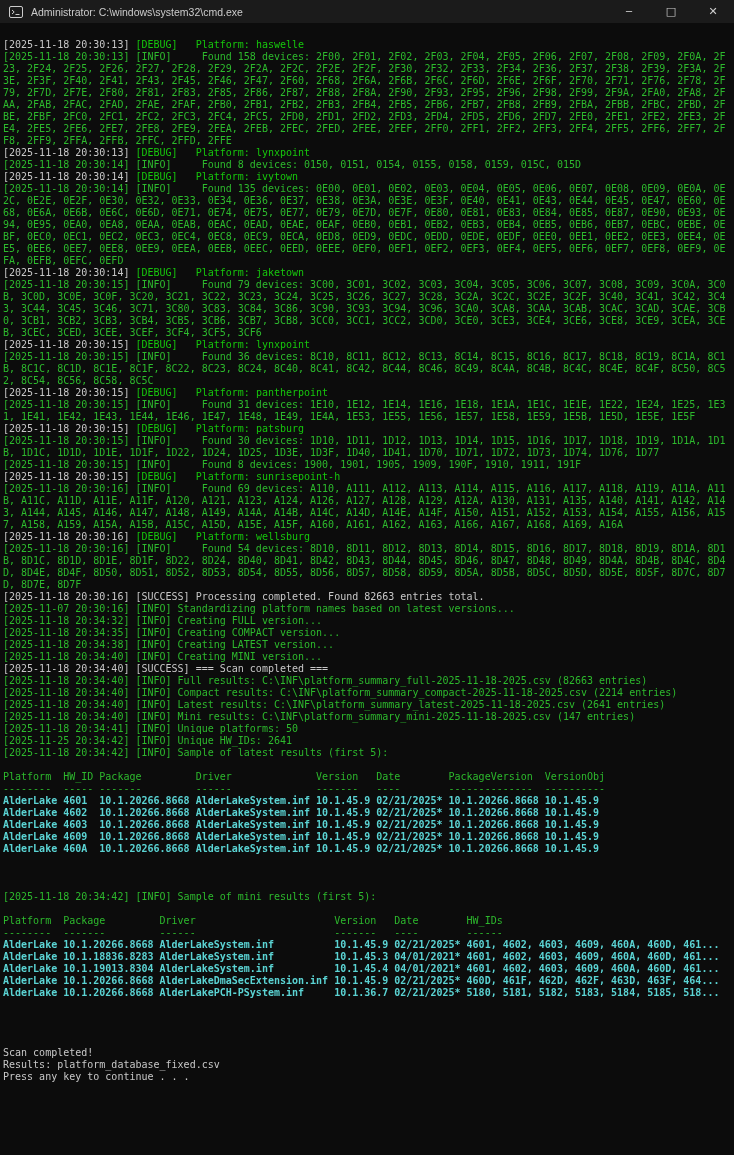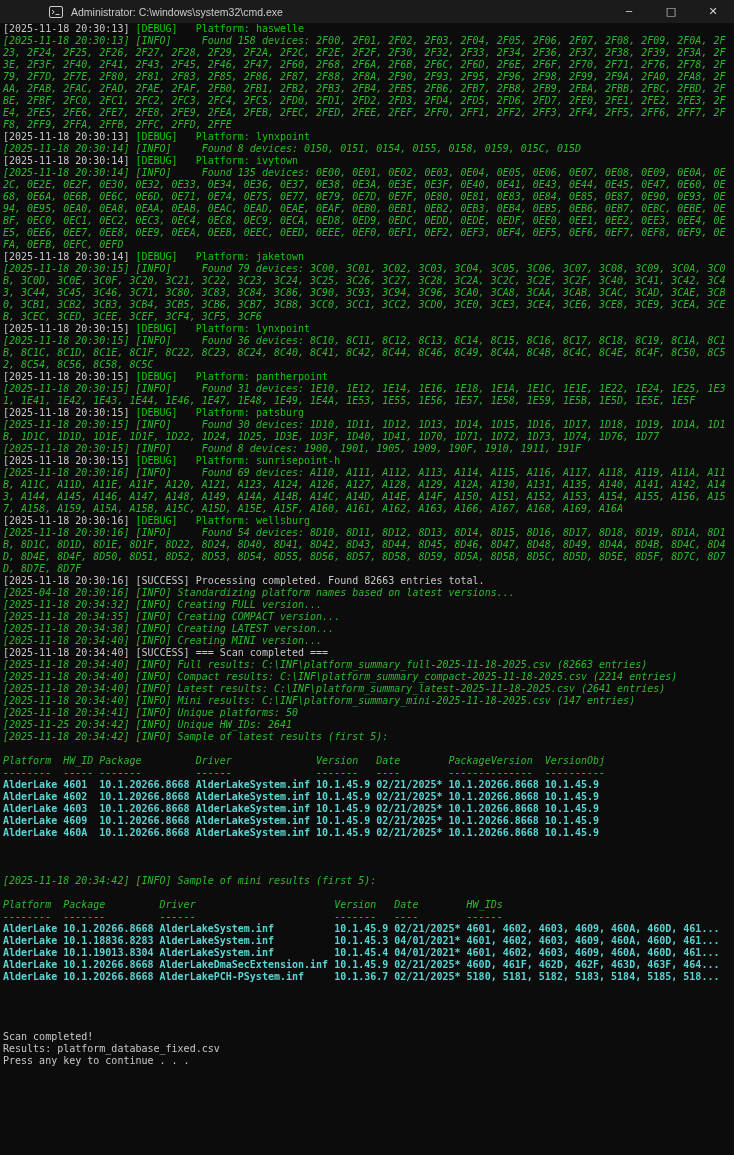--- a/index.html
+++ b/index.html
@@ -11,21 +11,21 @@
   }
   .window {
     width: 734px; height: 1155px;
     display: flex; flex-direction: column;
     background: var(--background, #0c0c0c);
   }
   .titlebar {
     flex: 0 0 23px;
     height: 23px;
     background: var(--titlebar, #1b1b1b);
-    display: flex; align-items: center; padding-left: 40px;
+    display: flex; align-items: center;
   }
   .app-icon {
     width: 14px; height: 12px;
     margin: 0 8px 0 9px;
     flex: 0 0 auto;
     display: flex; align-items: center;
   }
   .title {
     flex: 1 1 auto;
     color: var(--title_text, #cccccc);
@@ -37,26 +37,26 @@
     width: 42px; height: 100%;
     display: flex; align-items: center; justify-content: center;
     color: #cfcfcf;
     font: 10px "DejaVu Sans", sans-serif;
     cursor: default;
   }
   .ctrl.maxbtn { font-size: 11px; }
   .ctrl.closebtn { font-size: 11px; }
   .console {
     flex: 1 1 auto;
-    padding: 0 0 0 3px;
+    padding: 16px 0 0 3px;
     font: 10px/12px "DejaVu Sans Mono", monospace;
     overflow: hidden;
   }
   .line { white-space: pre; height: 12px; }
-  .c-g  { color: var(--g,  #2db92d); font-style: italic; }
+  .c-g  { color: var(--g,  #2db92d); }
   .c-bg { color: var(--bg, #16c60c); }
   .c-w  { color: var(--w,  #c8c8c8); }
   .c-c  { color: var(--c,  #5bd4d4); font-weight: bold; }
 </style>
 </head>
 <body>
 
 <div class="window">
   <div class="titlebar">
     <span class="app-icon">
@@ -114,21 +114,21 @@
       <div class="line"><span class="c-g">[2025-11-18 20:30:16] [INFO]     Found 69 devices: A110, A111, A112, A113, A114, A115, A116, A117, A118, A119, A11A, A11</span></div>
       <div class="line"><span class="c-g">B, A11C, A11D, A11E, A11F, A120, A121, A123, A124, A126, A127, A128, A129, A12A, A130, A131, A135, A140, A141, A142, A14</span></div>
       <div class="line"><span class="c-g">3, A144, A145, A146, A147, A148, A149, A14A, A14B, A14C, A14D, A14E, A14F, A150, A151, A152, A153, A154, A155, A156, A15</span></div>
       <div class="line"><span class="c-g">7, A158, A159, A15A, A15B, A15C, A15D, A15E, A15F, A160, A161, A162, A163, A166, A167, A168, A169, A16A</span></div>
       <div class="line"><span class="c-w">[2025-11-18 20:30:16] </span><span class="c-bg">[DEBUG]</span><span class="c-bg">   Platform: wellsburg</span></div>
       <div class="line"><span class="c-g">[2025-11-18 20:30:16] [INFO]     Found 54 devices: 8D10, 8D11, 8D12, 8D13, 8D14, 8D15, 8D16, 8D17, 8D18, 8D19, 8D1A, 8D1</span></div>
       <div class="line"><span class="c-g">B, 8D1C, 8D1D, 8D1E, 8D1F, 8D22, 8D24, 8D40, 8D41, 8D42, 8D43, 8D44, 8D45, 8D46, 8D47, 8D48, 8D49, 8D4A, 8D4B, 8D4C, 8D4</span></div>
       <div class="line"><span class="c-g">D, 8D4E, 8D4F, 8D50, 8D51, 8D52, 8D53, 8D54, 8D55, 8D56, 8D57, 8D58, 8D59, 8D5A, 8D5B, 8D5C, 8D5D, 8D5E, 8D5F, 8D7C, 8D7</span></div>
       <div class="line"><span class="c-g">D, 8D7E, 8D7F</span></div>
       <div class="line"><span class="c-w">[2025-11-18 20:30:16] [SUCCESS] Processing completed. Found 82663 entries total.</span></div>
-      <div class="line"><span class="c-g">[2025-04-18 20:30:16] [INFO] Standardizing platform names based on latest versions...</span></div>
+      <div class="line"><span class="c-g">[2025-11-07 20:30:16] [INFO] Standardizing platform names based on latest versions...</span></div>
       <div class="line"><span class="c-g">[2025-11-18 20:34:32] [INFO] Creating FULL version...</span></div>
       <div class="line"><span class="c-g">[2025-11-18 20:34:35] [INFO] Creating COMPACT version...</span></div>
       <div class="line"><span class="c-g">[2025-11-18 20:34:38] [INFO] Creating LATEST version...</span></div>
       <div class="line"><span class="c-g">[2025-11-18 20:34:40] [INFO] Creating MINI version...</span></div>
       <div class="line"><span class="c-w">[2025-11-18 20:34:40] [SUCCESS] === Scan completed ===</span></div>
       <div class="line"><span class="c-g">[2025-11-18 20:34:40] [INFO] Full results: C:\INF\platform_summary_full-2025-11-18-2025.csv (82663 entries)</span></div>
       <div class="line"><span class="c-g">[2025-11-18 20:34:40] [INFO] Compact results: C:\INF\platform_summary_compact-2025-11-18-2025.csv (2214 entries)</span></div>
       <div class="line"><span class="c-g">[2025-11-18 20:34:40] [INFO] Latest results: C:\INF\platform_summary_latest-2025-11-18-2025.csv (2641 entries)</span></div>
       <div class="line"><span class="c-g">[2025-11-18 20:34:40] [INFO] Mini results: C:\INF\platform_summary_mini-2025-11-18-2025.csv (147 entries)</span></div>
       <div class="line"><span class="c-g">[2025-11-18 20:34:41] [INFO] Unique platforms: 50</span></div>

